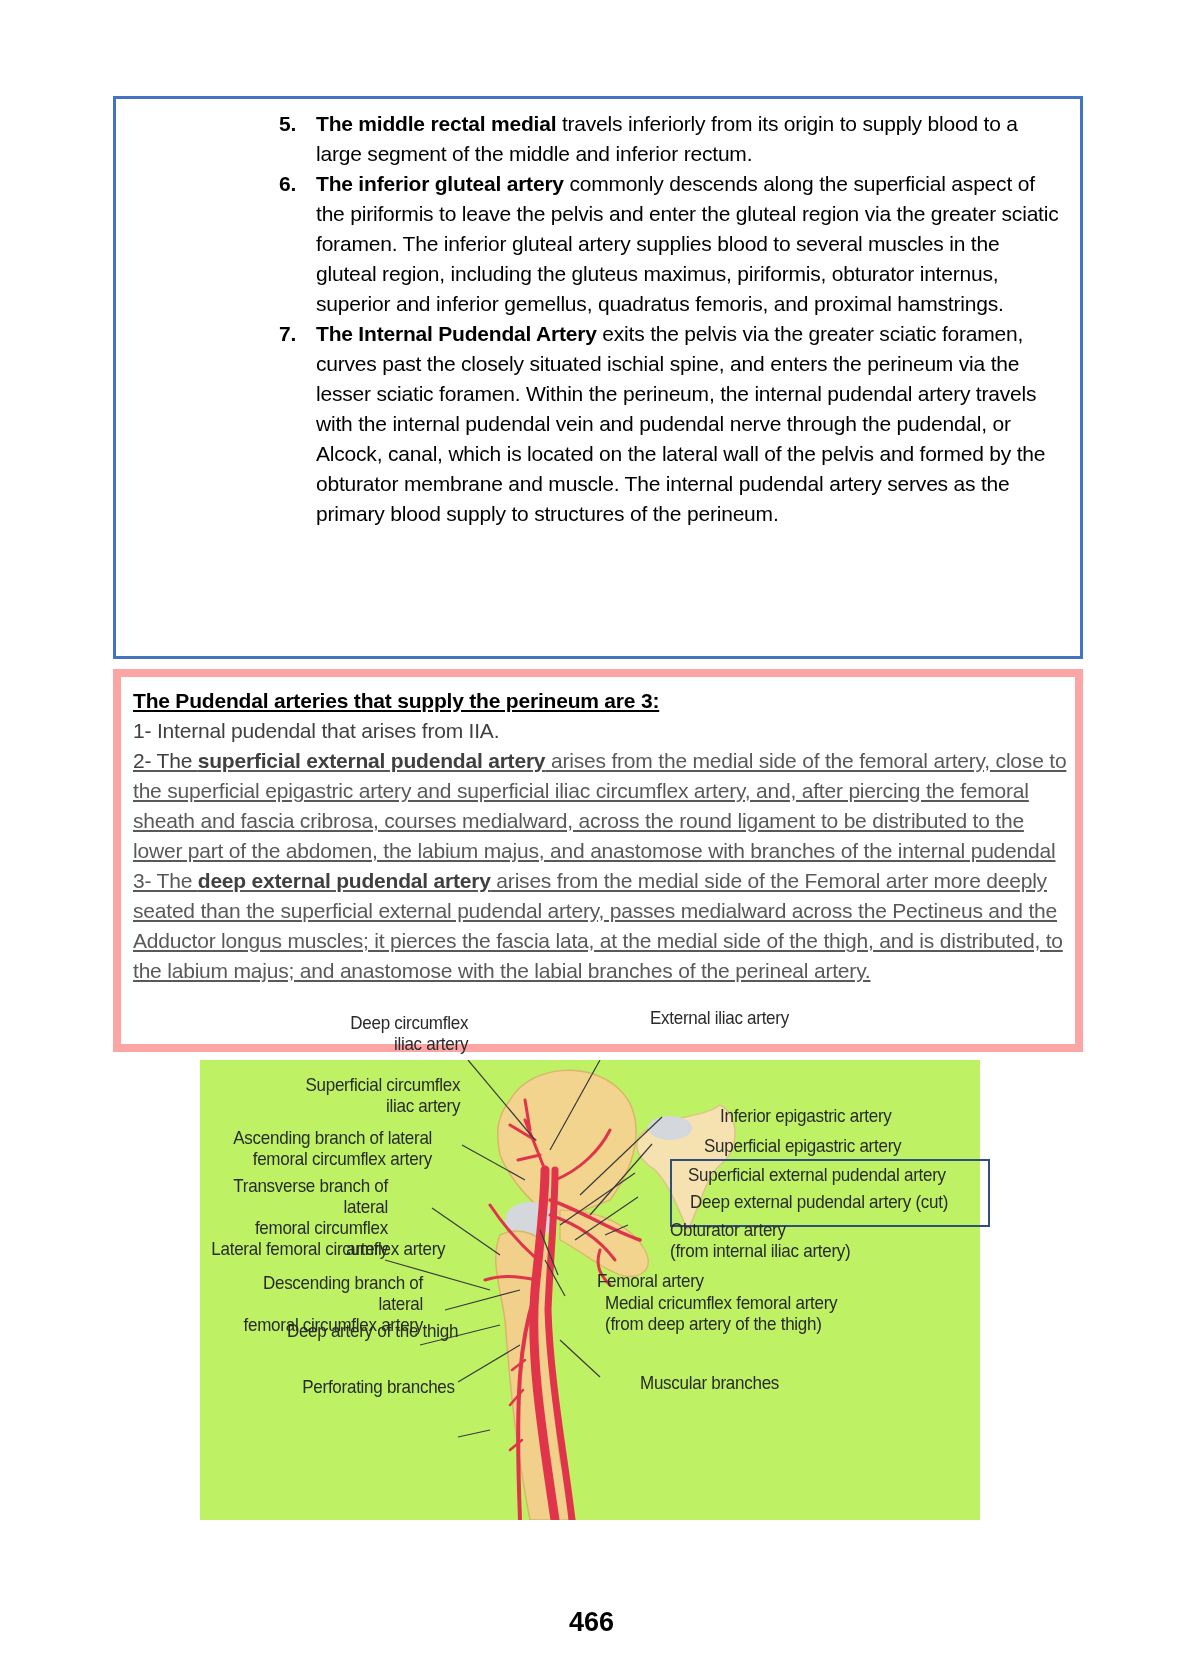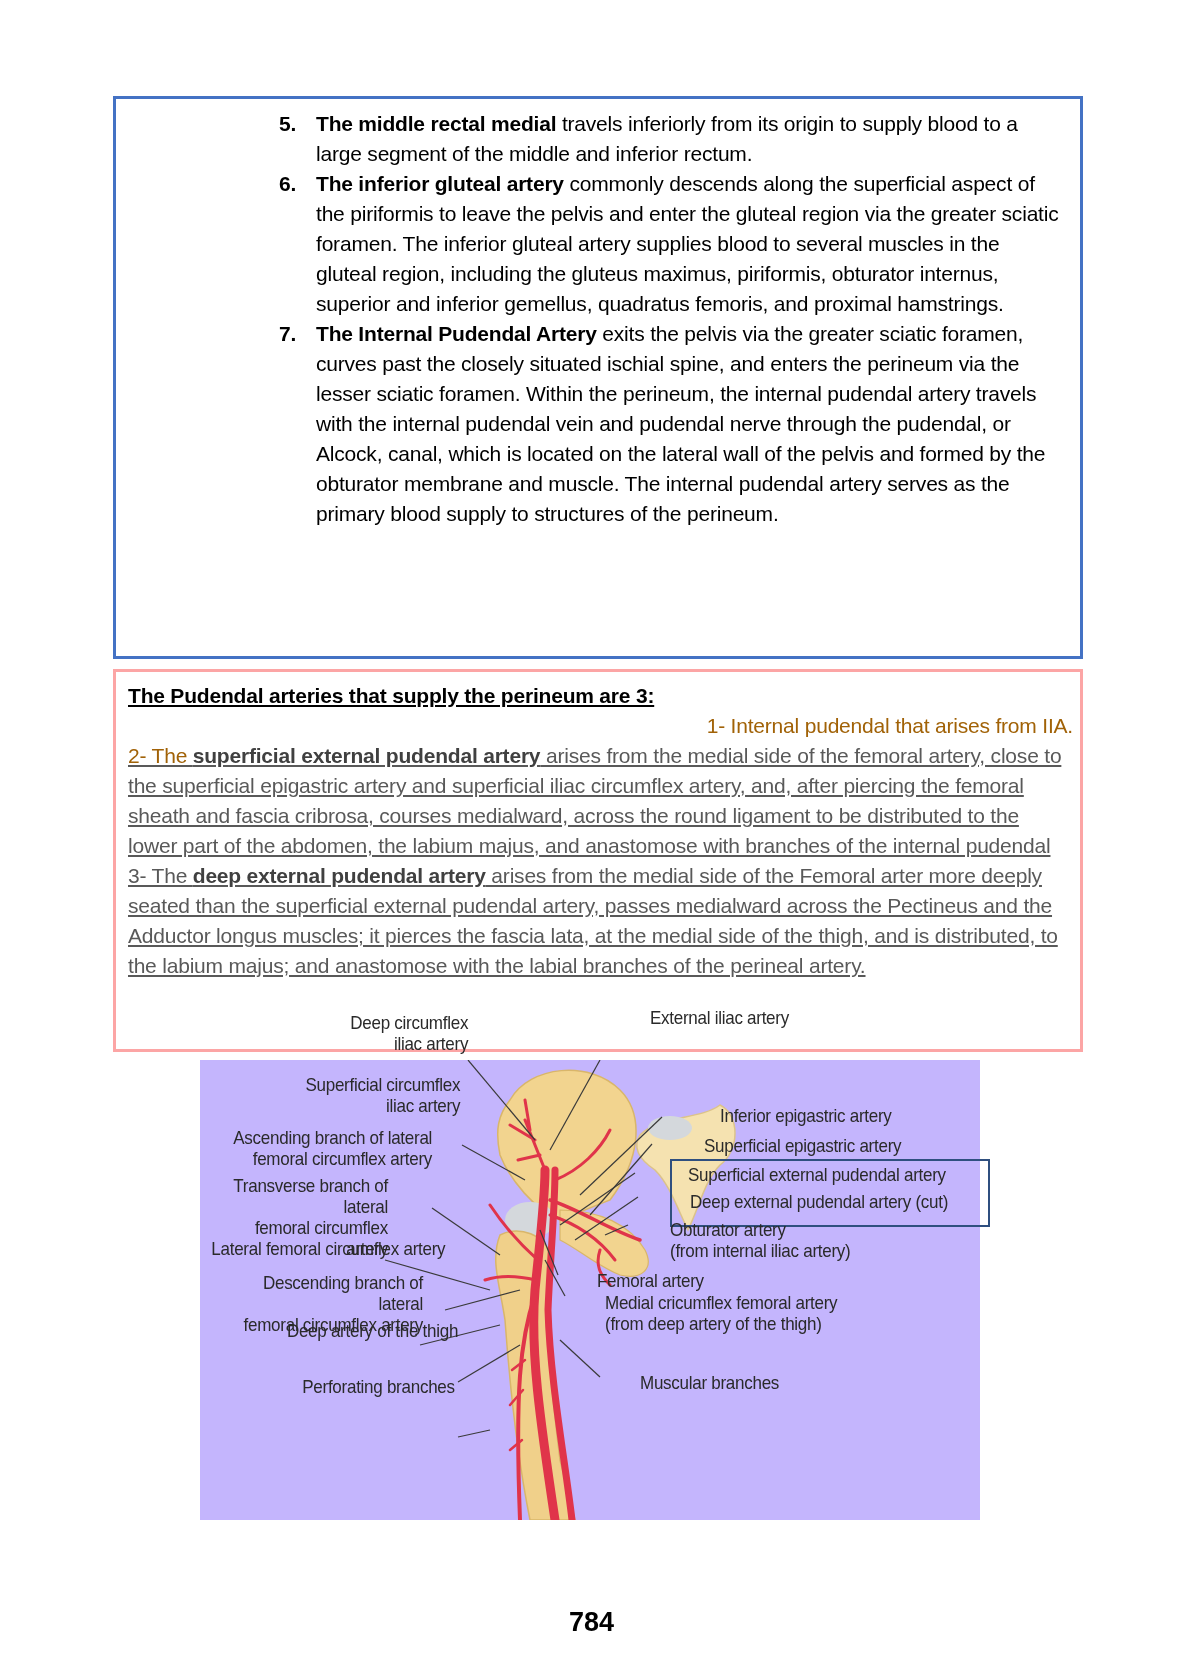--- a/index.html
+++ b/index.html
@@ -1,31 +1,31 @@
 <!DOCTYPE html>
 <html><head>
 <meta charset="utf-8">
 <style>
   html, body { margin: 0; padding: 0; background: #ffffff; }
   body { width: 1183px; height: 1673px; position: relative; overflow: hidden;
          font-family: "Liberation Sans", sans-serif; color: #000; }
   .box { position: absolute; box-sizing: border-box; background: #fff; }
   .box-blue { left: 113px; top: 96px; width: 970px; height: 563px; border: 3px solid #4472c4; }
-  .box-orange { left: 113px; top: 669px; width: 970px; height: 383px; border: 3px solid #fca5a5; }
+  .box-orange { left: 113px; top: 669px; width: 970px; height: 383px; border: 8px solid #fca5a5; }
   .text { font-family: "Liberation Sans", sans-serif; font-size: 21px; line-height: 30px; letter-spacing: -0.2px; }
   ol.items { list-style: none; margin: 0; padding: 0; position: absolute; left: 163px; top: 10px; width: 780px; }
   ol.items li { position: relative; padding-left: 37px; }
   ol.items li .num { position: absolute; left: 0; top: 0; font-weight: bold; }
   .summary { position: absolute; left: 12px; top: 490px; width: 935px; }
   .heading { font-weight: bold; text-decoration: underline; color: #000; }
   .orange-content { position: absolute; left: 12px; top: 9px; width: 945px; }
   .grey { color: #595959; text-decoration: underline; }
   .grey b { color: #404040; }
-  .black { color: #a16207; text-align: right; }
-  .diagram { position: absolute; left: 200px; top: 1060px; width: 780px; height: 460px; background: #c4b5fd; }
+  .black { color: #404040; }
+  .diagram { position: absolute; left: 200px; top: 1060px; width: 780px; height: 460px; background: #bef264; }
   .lbl { position: absolute; font-family: "Liberation Sans", sans-serif; font-size: 18.5px; line-height: 21px; color: #2a2a2a; white-space: nowrap; letter-spacing: -0.3px; transform: scaleX(0.92); transform-origin: left top; }
   .lbl.r { transform-origin: right top; text-align: right; }
   .highlight-box { position: absolute; border: 2px solid #2f4f7f; box-sizing: border-box; }
   .page-num { position: absolute; left: 0; width: 1183px; top: 1607px; text-align: center;
               font-family: "Liberation Sans", sans-serif; font-weight: bold; font-size: 27px; }
 </style>
 </head>
 <body>
 
 <div class="box box-blue">
@@ -121,13 +121,13 @@
   <div class="lbl" style="left:488px; top:104px;"><span>Superficial external pudendal artery</span></div>
   <div class="lbl" style="left:490px; top:131px;"><span>Deep external pudendal artery (cut)</span></div>
   <div class="lbl" style="left:470px; top:159px;"><span style="white-space:pre-line">Obturator artery
 (from internal iliac artery)</span></div>
   <div class="lbl" style="left:397px; top:210px;"><span>Femoral artery</span></div>
   <div class="lbl" style="left:405px; top:232px;"><span style="white-space:pre-line">Medial cricumflex femoral artery
 (from deep artery of the thigh)</span></div>
   <div class="lbl" style="left:440px; top:312px;"><span>Muscular branches</span></div>
 </div>
 
-<div class="page-num">784</div>
+<div class="page-num">466</div>
 
 </body></html>

